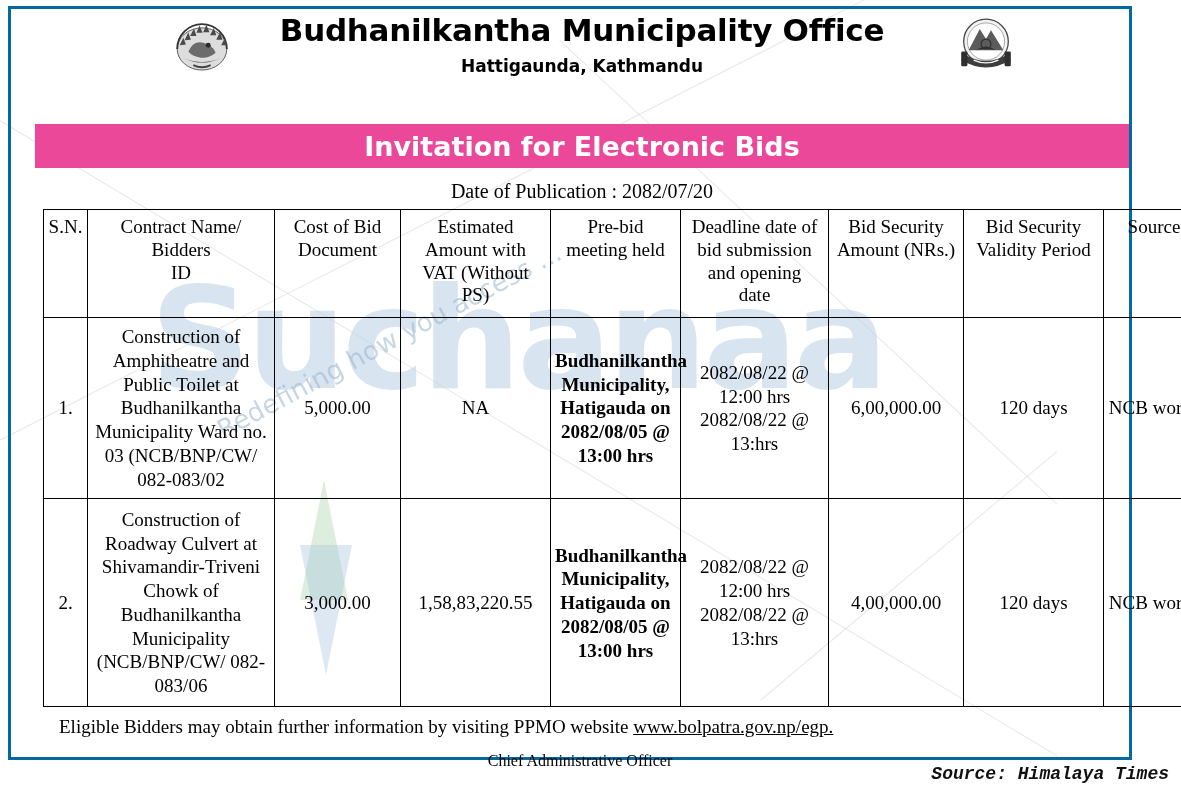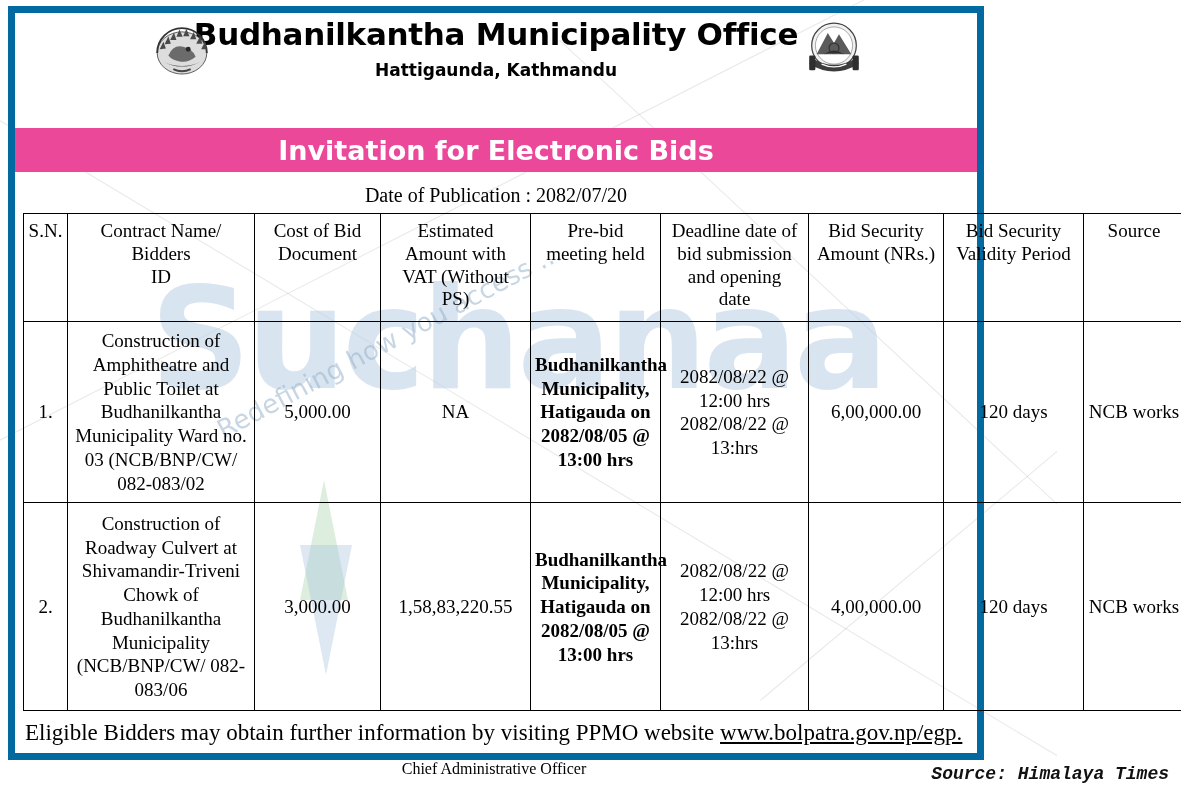--- a/index.html
+++ b/index.html
@@ -62,24 +62,25 @@
     border-top:118px solid rgba(175,200,228,.40);
   }
   .wm-line{
     position:absolute; background:rgba(150,150,150,.22);
     height:1px; transform-origin:left top;
   }
 
   
   #doc {
     position:absolute; left:8px; top:6px;
-    width:976px; height:754px;
-    border:7px solid #0369a1;
+    width:1124px; height:754px;
+    border:3px solid #0369a1;
     z-index:2;
     background:transparent;
+    padding-left:24px;
   }
 
   
   .header-band{
     position:relative;
     height:72px;
     display:flex; align-items:center; justify-content:center;
   }
   .logo{
     position:absolute; top:4px;
@@ -175,22 +176,22 @@
   col.c-cost{ width:126px; }
   col.c-est{ width:150px; }
   col.c-pre{ width:130px; }
   col.c-dead{ width:148px; }
   col.c-sec{ width:135px; }
   col.c-val{ width:140px; }
   col.c-rem{ width:101px; }
 
   
   .foot-note{
-    font-size:23px;
-    margin:9px 2px 0 2px;
+    font-size:19px;
+    margin:9px 2px 0 16px;
   }
   .foot-note a{
     color:#000;
     text-decoration:underline;
   }
   .signature{
     text-align:center;
     font-size:16px;
     margin-top:14px;
     margin-right:4px;

